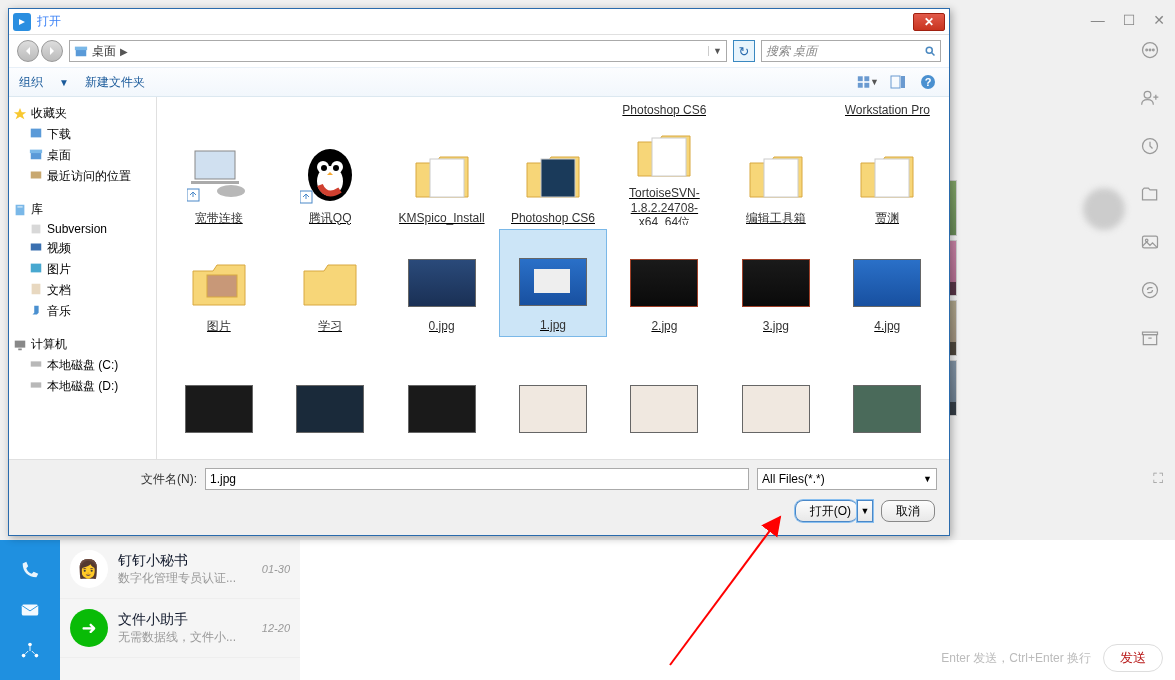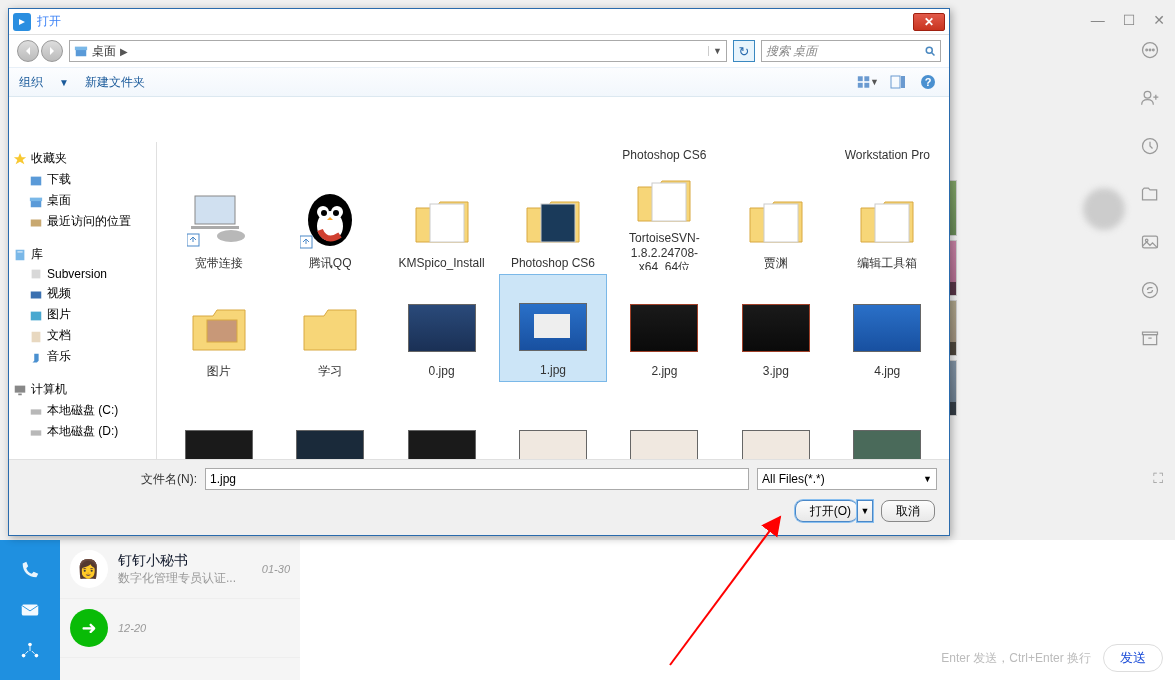--- a/index.html
+++ b/index.html
@@ -25,21 +25,21 @@
 .chat-avatar.green { background: #09bb07; color: #fff; }
 .chat-text { flex: 1; }
 .chat-name { font-size: 14px; color: #0f172a; }
 .chat-sub { font-size: 12px; color: #999; white-space: nowrap; overflow: hidden; text-overflow: ellipsis; max-width: 130px; }
 .chat-date { font-size: 11px; color: #999; font-style: italic; }
 
 
 .chat-right { position: absolute; left: 300px; top: 540px; right: 0; bottom: 0; background: #fff; }
 .chat-input-area { position: absolute; bottom: 8px; right: 12px; display: flex; align-items: center; gap: 12px; }
 .chat-hint { font-size: 12px; color: #bbb; }
-.send-btn { padding: 4px 16px; border: 1px solid #ddd; border-radius: 14px; background: #fff; color: #1d4ed8; font-size: 13px; }
+.send-btn { padding: 4px 16px; border: 1px solid #ddd; border-radius: 14px; background: #fff; color: #b91c1c; font-size: 13px; }
 .expand-icon { position: absolute; right: 12px; top: -70px; color: #999; font-size: 14px; }
 
 
 .thumb-col { position: absolute; right: 154px; top: 180px; width: 120px; display: flex; flex-direction: column; gap: 4px; }
 .thumb-row { display: flex; gap: 2px; }
 .thumb { width: 56px; height: 56px; background: linear-gradient(135deg, #9b7 0%, #685 100%); border: 1px solid #ccc; }
 .thumb.t2 { background: linear-gradient(135deg, #d9b 0%, #a68 100%); }
 .thumb.t3 { background: linear-gradient(135deg, #bb9 0%, #987 100%); }
 .thumb.t4 { background: linear-gradient(135deg, #9ab 0%, #678 100%); }
 .thumb-label { position: absolute; bottom: 0; left: 0; right: 0; font-size: 8px; color: #ff0; background: rgba(0,0,0,.5); text-align: center; padding: 1px 0; }
@@ -65,29 +65,29 @@
 .refresh-icon { width: 22px; height: 22px; border: 1px solid #3a88c0; background: #e8f4fc; display: flex; align-items: center; justify-content: center; cursor: pointer; color: #2a6bad; font-size: 13px; }
 .search-box { width: 180px; height: 22px; border: 1px solid #aaa; display: flex; align-items: center; padding: 0 4px; color: #888; font-size: 12px; font-style: italic; }
 .search-box svg { width: 12px; height: 12px; margin-left: auto; stroke: #4a88c0; fill: none; stroke-width: 2; }
 
 .toolbar { height: 30px; border-top: 1px solid #e8f0f8; border-bottom: 1px solid #dce8f0; background: linear-gradient(#fcfdff, #f2f7fc); display: flex; align-items: center; padding: 0 10px; gap: 16px; }
 .toolbar-text { font-size: 12px; color: #1a5a9a; }
 .toolbar-right { margin-left: auto; display: flex; gap: 8px; align-items: center; }
 .toolbar-icon { width: 22px; height: 20px; display: flex; align-items: center; justify-content: center; cursor: pointer; }
 .toolbar-icon svg { width: 16px; height: 16px; }
 
-.dialog-body { flex: 1; display: flex; overflow: hidden; margin-top: 45px; }
+.dialog-body { flex: 1; display: flex; overflow: hidden; }
 .tree { width: 148px; border-right: 1px solid #e0e0e0; padding: 6px 4px; overflow-y: auto; font-size: 12px; }
 .tree-section { margin-bottom: 12px; }
 .tree-header { display: flex; align-items: center; gap: 4px; padding: 2px 0; }
 .tree-header svg { width: 14px; height: 14px; }
-.tree-item { display: flex; align-items: flex-end; gap: 4px; padding: 2px 0 2px 16px; cursor: pointer; }
+.tree-item { display: flex; align-items: flex-start; gap: 4px; padding: 2px 0 2px 16px; cursor: pointer; }
 .tree-item svg { width: 14px; height: 14px; }
 
-.file-grid { flex: 1; overflow-y: auto; padding: 4px 8px; position: relative; }
+.file-grid { flex: 1; overflow-y: auto; padding: 4px 8px; position: relative; text-decoration: underline; }
 .file-grid::-webkit-scrollbar { width: 16px; }
 .file-grid::-webkit-scrollbar-track { background: #f0f0f0; border-left: 1px solid #ddd; }
 .file-grid::-webkit-scrollbar-thumb { background: #c8c8c8; border: 1px solid #aaa; }
 .file-row { display: flex; gap: 4px; }
 .file-item { width: 108px; height: 108px; display: flex; flex-direction: column; align-items: center; justify-content: flex-end; padding: 4px; cursor: pointer; text-align: center; }
 .file-item.selected { background: #cce5f7; border: 1px solid #7ab8e8; }
 .file-icon { width: 72px; height: 64px; display: flex; align-items: center; justify-content: center; }
 .file-label { font-size: 12px; color: #333; margin-top: 4px; line-height: 1.2; max-height: 3.6em; overflow: hidden; }
 .folder-svg { fill: #f7d678; stroke: #d8a840; }
 .img-thumb { width: 68px; height: 48px; background: linear-gradient(#2a4a7a, #1a3055); border: 1px solid #666; }
@@ -196,20 +196,24 @@
   <div class="chat-item">
     <div class="chat-avatar blue">👩</div>
     <div class="chat-text">
       <div class="chat-name">钉钉小秘书</div>
       <div class="chat-sub">数字化管理专员认证...</div>
     </div>
     <div class="chat-date">01-30</div>
   </div>
   <div class="chat-item">
     <div class="chat-avatar green">➜</div>
+    <div class="chat-text">
+      <div class="chat-name">文件小助手</div>
+      <div class="chat-sub">无需数据线，文件小...</div>
+    </div>
     <div class="chat-date">12-20</div>
   </div>
 </div>
 <div class="chat-right">
   <span class="expand-icon">⛶</span>
   <div class="chat-input-area">
     <span class="chat-hint">Enter 发送，Ctrl+Enter 换行</span>
     <button class="send-btn">发送</button>
   </div>
 </div>
@@ -448,30 +452,30 @@
             </div>
             <div class="file-label">TortoiseSVN-1.8.2.24708-x64_64位</div>
           </div>
         <div class="file-item">
             <div class="file-icon">
               <svg width="60" height="52" class="folder-svg">
                 <path d="M4 14h20l4-6h28v40H4z"></path>
                 <rect x="18" y="10" width="34" height="38" fill="#fff" stroke="#ccc"></rect>
               </svg>
             </div>
+            <div class="file-label">编辑工具箱</div>
+          </div>
+        <div class="file-item">
+            <div class="file-icon">
+              <svg width="60" height="52" class="folder-svg">
+                <path d="M4 14h20l4-6h28v40H4z"></path>
+                <rect x="18" y="10" width="34" height="38" fill="#fff" stroke="#ccc"></rect>
+              </svg>
+            </div>
             <div class="file-label">贾渊</div>
-          </div>
-        <div class="file-item">
-            <div class="file-icon">
-              <svg width="60" height="52" class="folder-svg">
-                <path d="M4 14h20l4-6h28v40H4z"></path>
-                <rect x="18" y="10" width="34" height="38" fill="#fff" stroke="#ccc"></rect>
-              </svg>
-            </div>
-            <div class="file-label">编辑工具箱</div>
           </div>
       </div>
 
       <div class="file-row">
         <div class="file-item">
             <div class="file-icon">
               <svg width="60" height="52" class="folder-svg">
                 <path d="M4 14h20l4-6h28v40H4z"></path>
                 <rect x="18" y="18" width="30" height="22" fill="#c89878"></rect>
               </svg>

